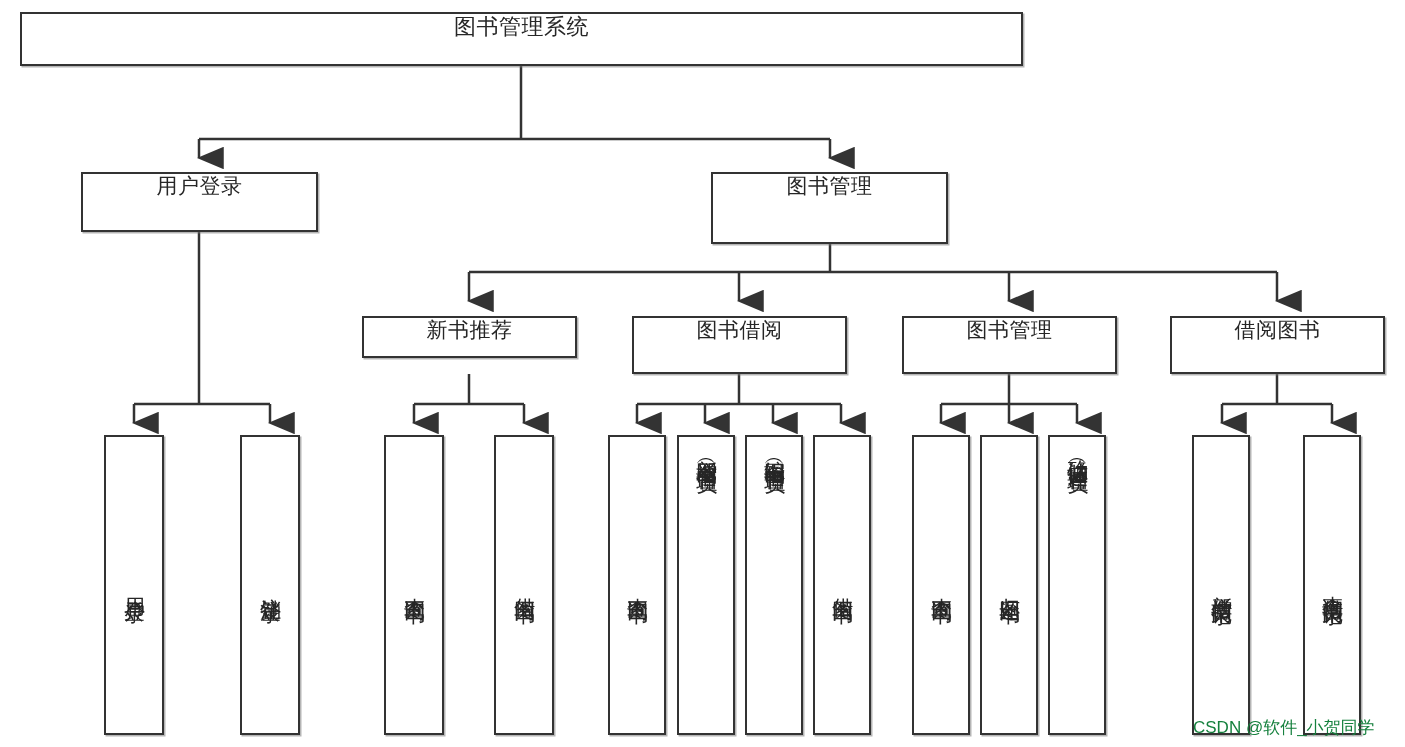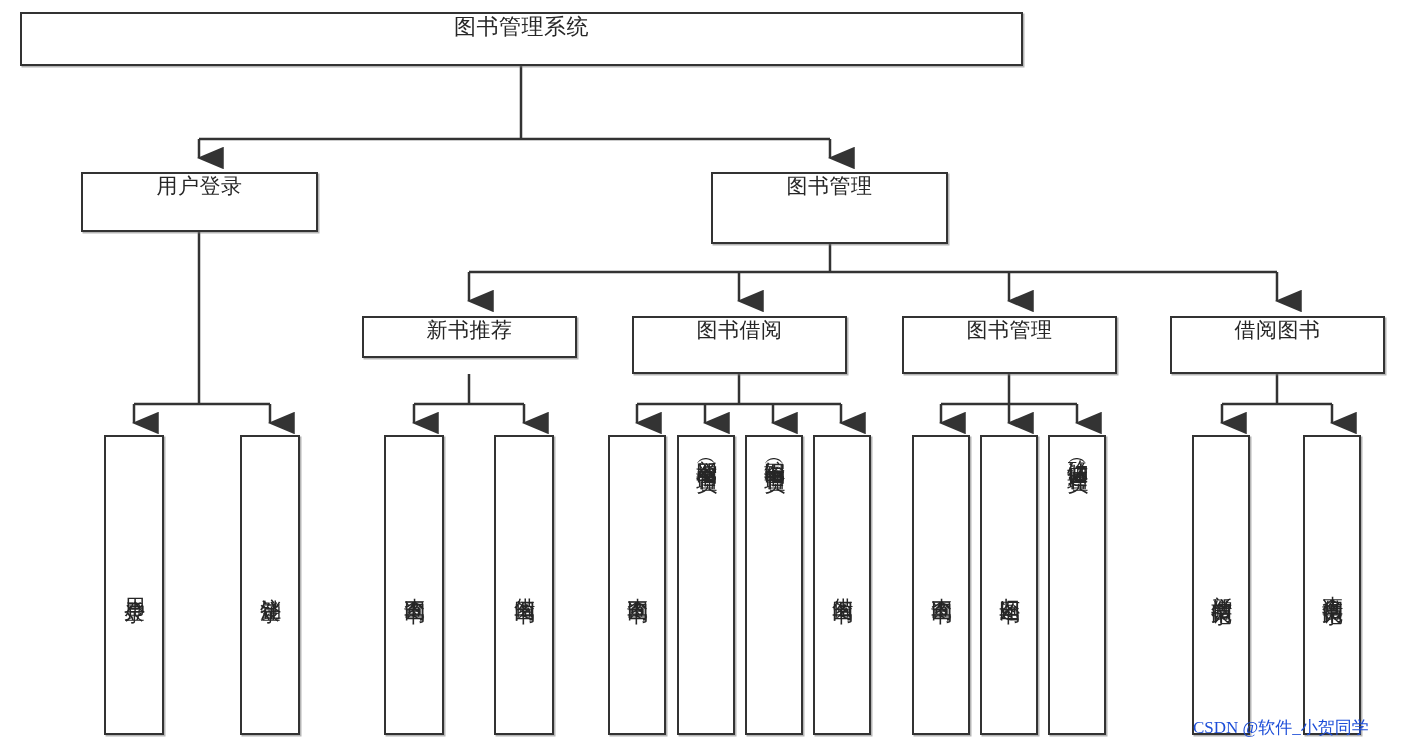--- a/index.html
+++ b/index.html
@@ -59,24 +59,24 @@
     line-height: 1.22;
     letter-spacing: 2px;
     white-space: nowrap;
   }
   .node.leaf.centered {
     align-items: center;
     padding-top: 0;
   }
   .watermark {
     position: absolute;
-    color: #1d4ed8;
+    color: #15803d;
     font-size: 17px;
     white-space: nowrap;
-    font-family: Liberation Serif, serif;
+    font-family: Liberation Sans, sans-serif;
   }
 </style>
 </head>
 <body>
 
 <div id="canvas">
 
   <svg class="wires" viewBox="0 0 1405 747" xmlns="http://www.w3.org/2000/svg">
     <defs>
       <marker id="arrow" viewBox="0 0 10 12" refX="5" refY="11" markerWidth="9" markerHeight="11" orient="auto-start-reverse">

